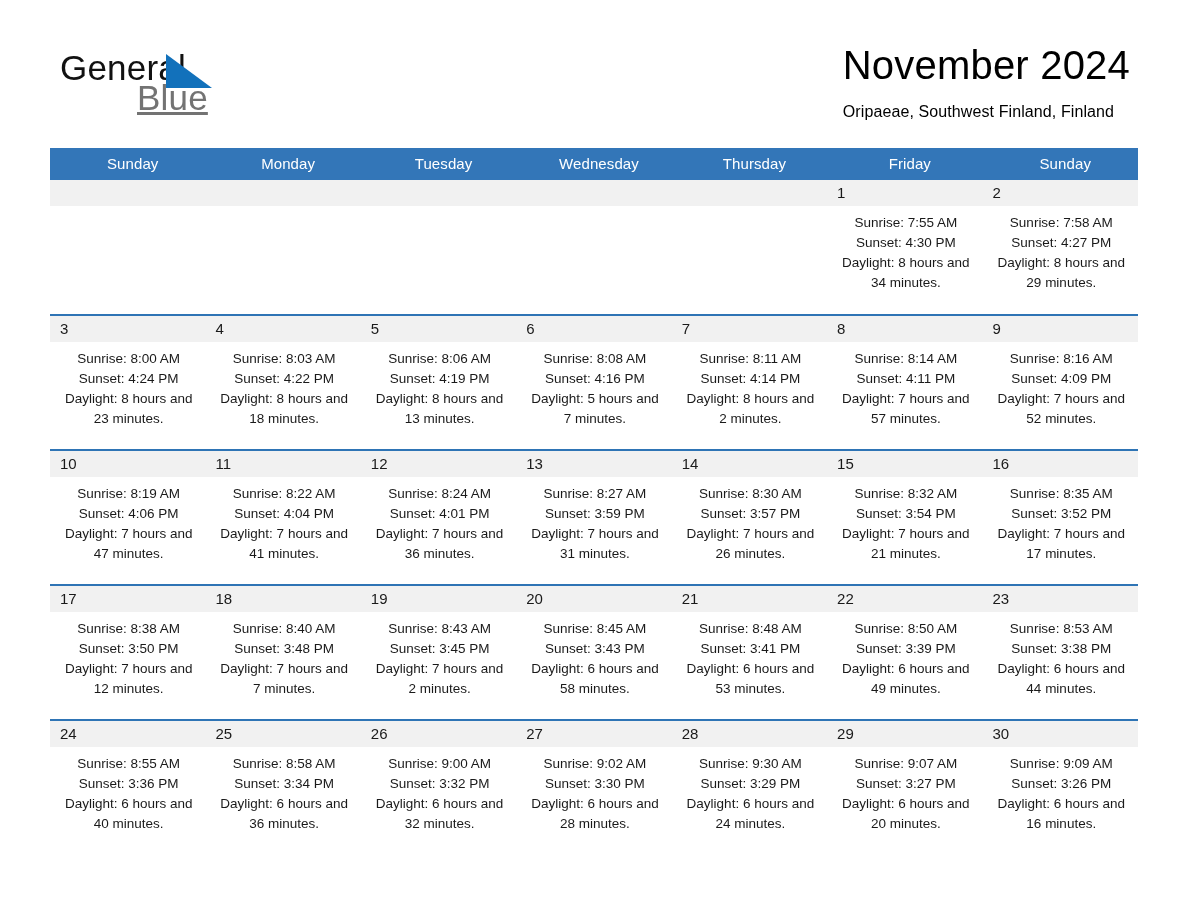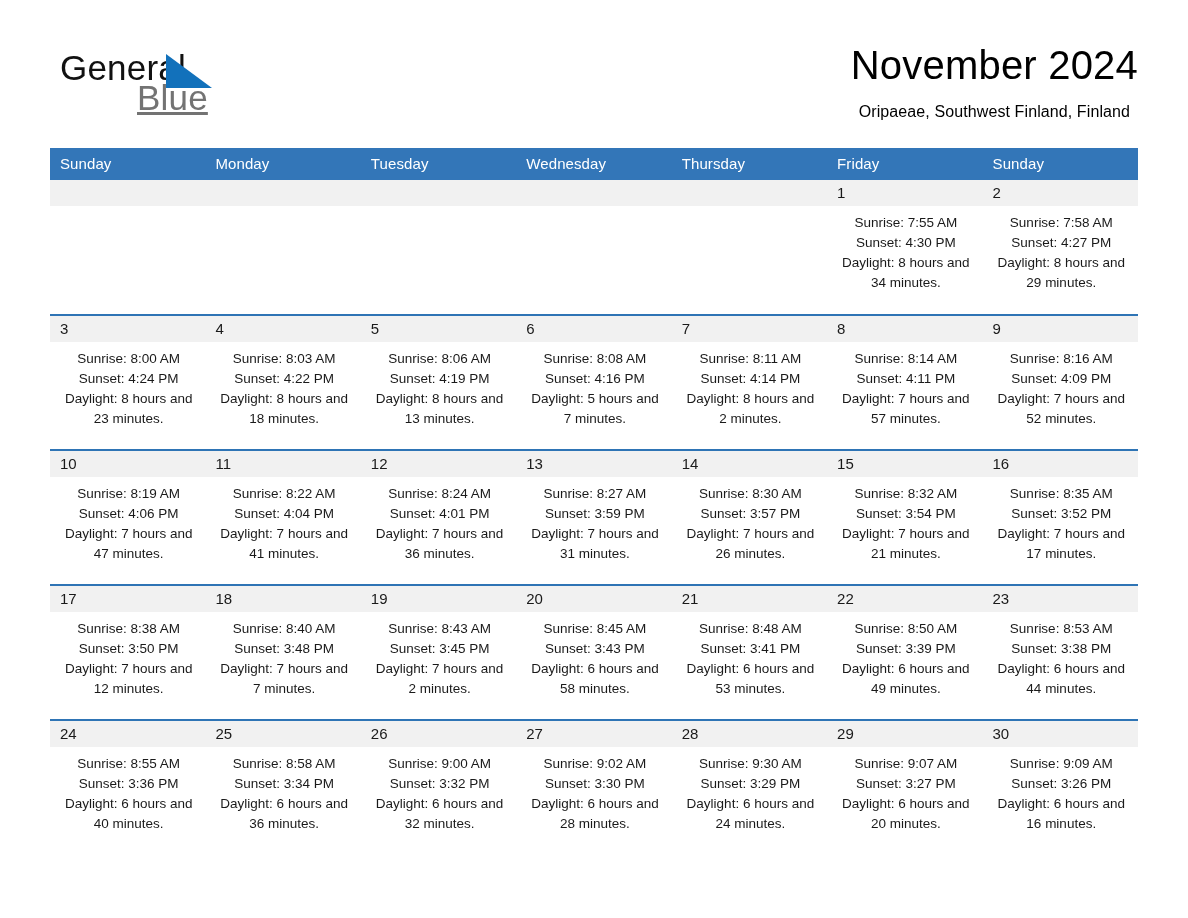--- a/index.html
+++ b/index.html
@@ -60,23 +60,23 @@
   .logo-triangle {
     position: absolute;
     left: 106px;
     top: 6px;
     width: 46px;
     height: 34px;
   }
 
   .title-block {
     position: absolute;
-    right: 0;
+    right: 8px;
     top: 40px;
-    text-align: center;
+    text-align: left;
   }
   .cal-title {
     font-size: 40px;
     font-weight: 400;
     color: #000000;
     line-height: 50px;
     letter-spacing: 0.2px;
   }
   .cal-subtitle {
     font-size: 16px;
@@ -92,21 +92,21 @@
     width: 1088px;
     border-collapse: collapse;
     table-layout: fixed;
   }
 
   .calendar thead th {
     background: #3376b8;
     color: #ffffff;
     font-size: 15px;
     font-weight: 400;
-    text-align: left;
+    text-align: center;
     padding: 7px 0 8px 10px;
     height: 30px;
     letter-spacing: 0.1px;
   }
 
   .calendar tbody tr {
     height: 135px;
   }
 
   .calendar td {

